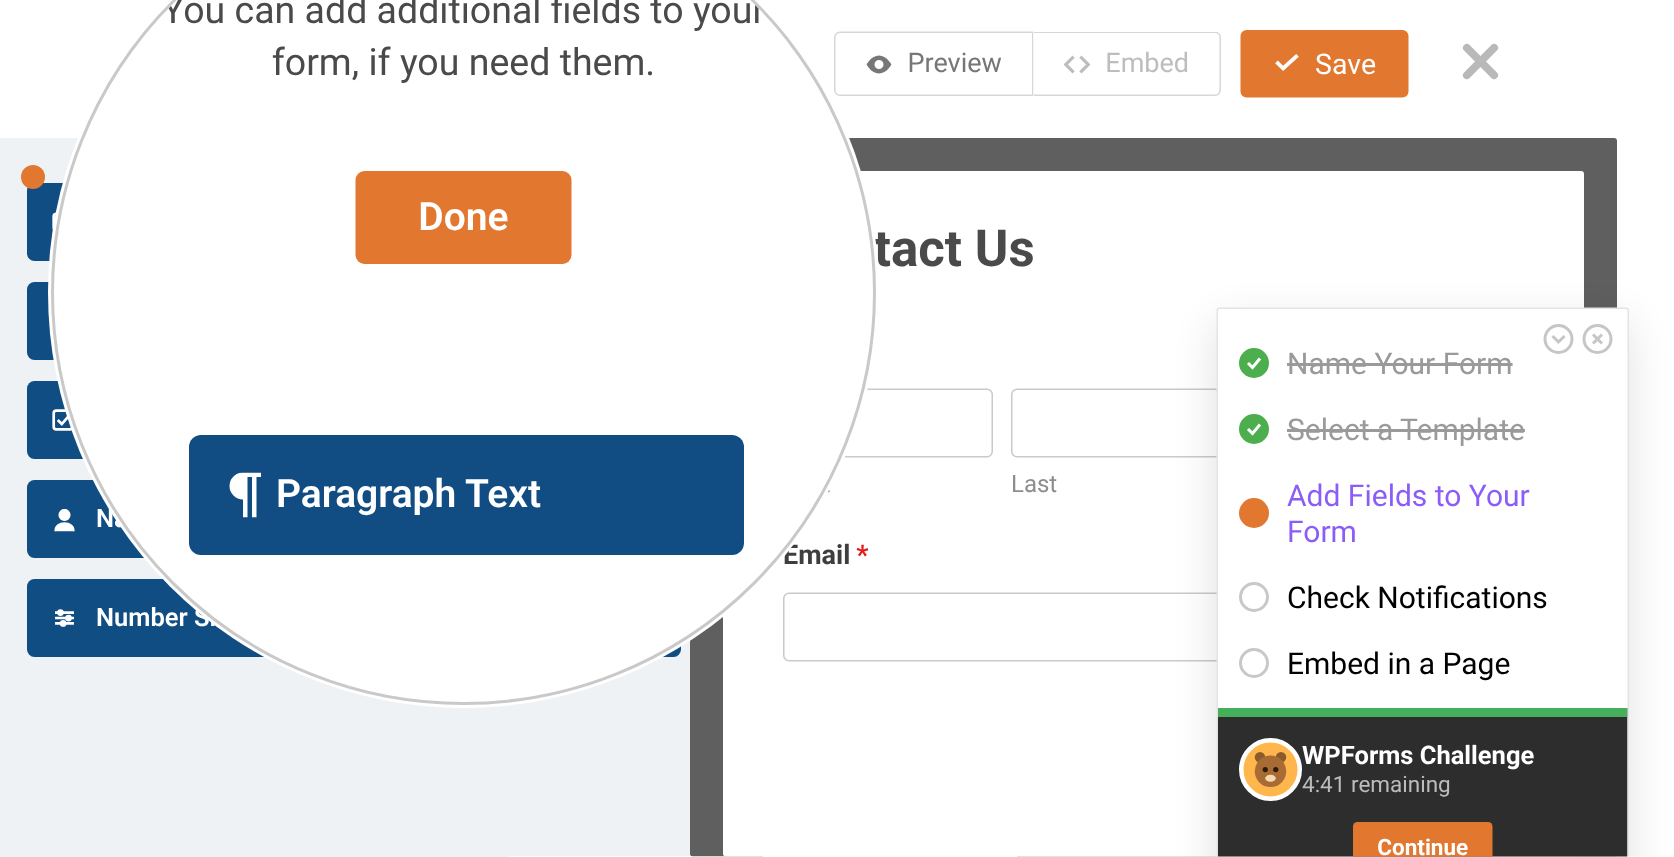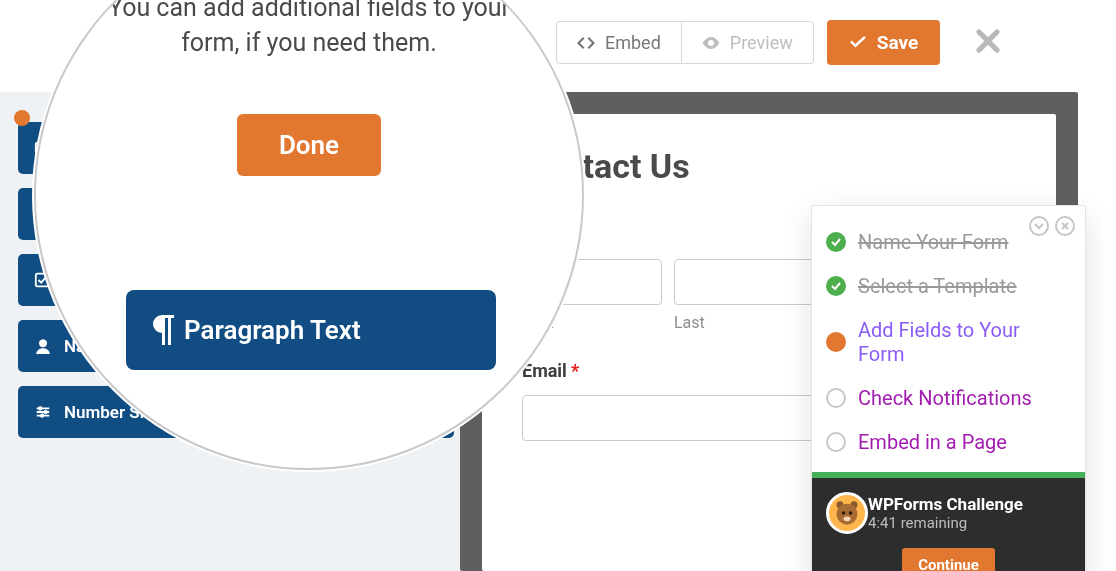--- a/index.html
+++ b/index.html
@@ -6,21 +6,21 @@
   body{width:1116px;height:571px;overflow:hidden;background:#fff;position:relative}
   .stage{position:relative;width:1116px;height:571px;background:#fff}
 
   
   .topbar{position:absolute;top:15px;right:0;width:560px;height:55px;display:flex;align-items:center;gap:5px;padding-right:28px}
   .tb-group{display:flex;background:#fff}
   .tb-btn{display:flex;align-items:center;gap:10px;border:1px solid #d7d7d7;color:#777;font-size:18px;padding:10px 20px;background:#fff;cursor:pointer}
   .tb-btn:first-child{border-radius:4px 0 0 4px}
   .tb-btn:last-child{border-radius:0 4px 4px 0;border-left:0;color:#bdbdbd}
   .tb-btn svg{width:18px;height:14px;fill:currentColor}
-  .save-btn{display:flex;align-items:center;gap:10px;background:#e27730;color:#fff;border:none;border-radius:4px;font-size:19px;font-weight:700;padding:11px 22px;cursor:pointer;margin-left:8px}
+  .save-btn{display:flex;align-items:center;gap:10px;background:#e27730;color:#fff;border:none;border-radius:4px;font-size:19px;font-weight:400;padding:11px 22px;cursor:pointer;margin-left:8px}
   .close-x{margin-left:30px;color:#b9b9b9;cursor:pointer}
   .close-x svg{width:26px;height:26px;fill:currentColor}
 
   
   .builder{position:absolute;top:92px;left:460px;right:38px;bottom:0;background:#5f5f5f;border-radius:2px;padding:22px 22px 0 22px}
   .form-panel{background:#fff;border-radius:2px;padding:32px 40px 0 40px;height:100%}
   .form-title{font-size:34px;font-weight:700;color:#4a4a4a;margin-bottom:38px}
   .f-label{font-size:18px;font-weight:700;color:#3e3e3e;margin-top:28px}
   .req{color:#e21b1b;margin-left:4px}
   .name-row{display:flex;gap:12px;margin-top:14px}
@@ -49,21 +49,21 @@
   .chall-top{padding:14px 14px 8px 14px}
   .ch-ctrl{position:absolute;top:10px;right:10px;display:flex;gap:6px}
   .ch-ctrl span{width:20px;height:20px;border:2px solid #c6c6c6;border-radius:50%;color:#c6c6c6;display:flex;align-items:center;justify-content:center;font-size:11px;cursor:pointer}
   .step{display:flex;align-items:center;gap:12px;padding:10px 0}
   .step .ic{width:20px;height:20px;border-radius:50%;display:flex;align-items:center;justify-content:center;flex:0 0 20px}
   .step.done .ic{background:#4cae4c;color:#fff}
   .step.done .txt{color:#9a9a9a;text-decoration:line-through}
   .step.cur .ic{background:#e27730}
   .step.cur .txt{font-weight:400;color:#8b5cf6}
   .step.todo .ic{border:2px solid #c8c8c8}
-  .step.todo .txt{color:#a21caf}
+  .step.todo .txt{color:#000000}
   .step .txt{font-size:20px}
   .ch-dark{background:#2d2d2d;color:#fff;padding:14px 14px 18px 14px;border-top:6px solid #44b05b}
   .ch-dark .hd{display:flex;align-items:center;}
   .avatar{width:42px;height:42px;border-radius:50%;background:#ffb74d;border:3px solid #fff;display:flex;align-items:center;justify-content:center}
   .avatar svg{width:28px;height:28px}
   .ch-title{font-size:17px;font-weight:700}
   .ch-sub{font-size:15px;color:#bcbcbc}
   .cont-btn{margin:14px auto 0;display:block;background:#e27730;color:#fff;border:none;border-radius:3px;padding:8px 16px;font-size:15px;font-weight:700;cursor:pointer}
 </style>
 </head>
@@ -155,29 +155,29 @@
       <div class="email-row">
           <div class="ipt"></div>
         </div>
     </div>
   </div>
 
   <div class="topbar">
     <div class="tb-group">
       <button class="tb-btn">
         <svg viewBox="0 0 24 16">
-            <path d="M8 0L0 8l8 8 2-2-6-6 6-6zM16 0l8 8-8 8-2-2 6-6-6-6z"></path>
-          </svg>
-        <span>Embed</span>
+            <path d="M12 0C5 0 1 8 1 8s4 8 11 8 11-8 11-8S19 0 12 0zm0 12a4 4 0 110-8 4 4 0 010 8z"></path>
+          </svg>
+        <span>Preview</span>
       </button>
       <button class="tb-btn">
         <svg viewBox="0 0 24 16">
-            <path d="M12 0C5 0 1 8 1 8s4 8 11 8 11-8 11-8S19 0 12 0zm0 12a4 4 0 110-8 4 4 0 010 8z"></path>
-          </svg>
-        <span>Preview</span>
+            <path d="M8 0L0 8l8 8 2-2-6-6 6-6zM16 0l8 8-8 8-2-2 6-6-6-6z"></path>
+          </svg>
+        <span>Embed</span>
       </button>
     </div>
     <button class="save-btn">
       <svg viewBox="0 0 20 16" width="18" height="14" fill="#fff">
           <path d="M7 13L1 7l2-2 4 4L17 0l2 2z"></path>
         </svg>
       <span>Save</span>
     </button>
     <span class="close-x">
       <svg viewBox="0 0 20 20">

